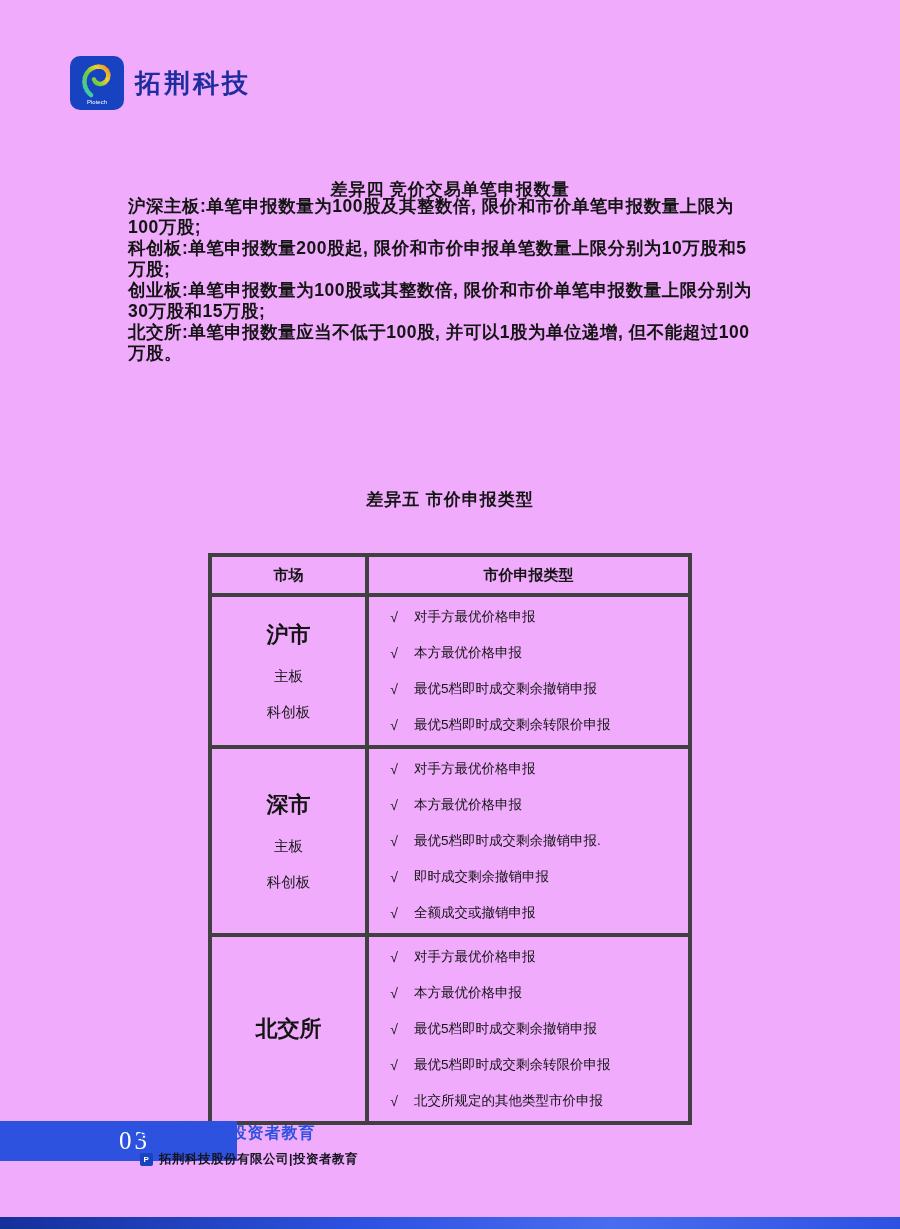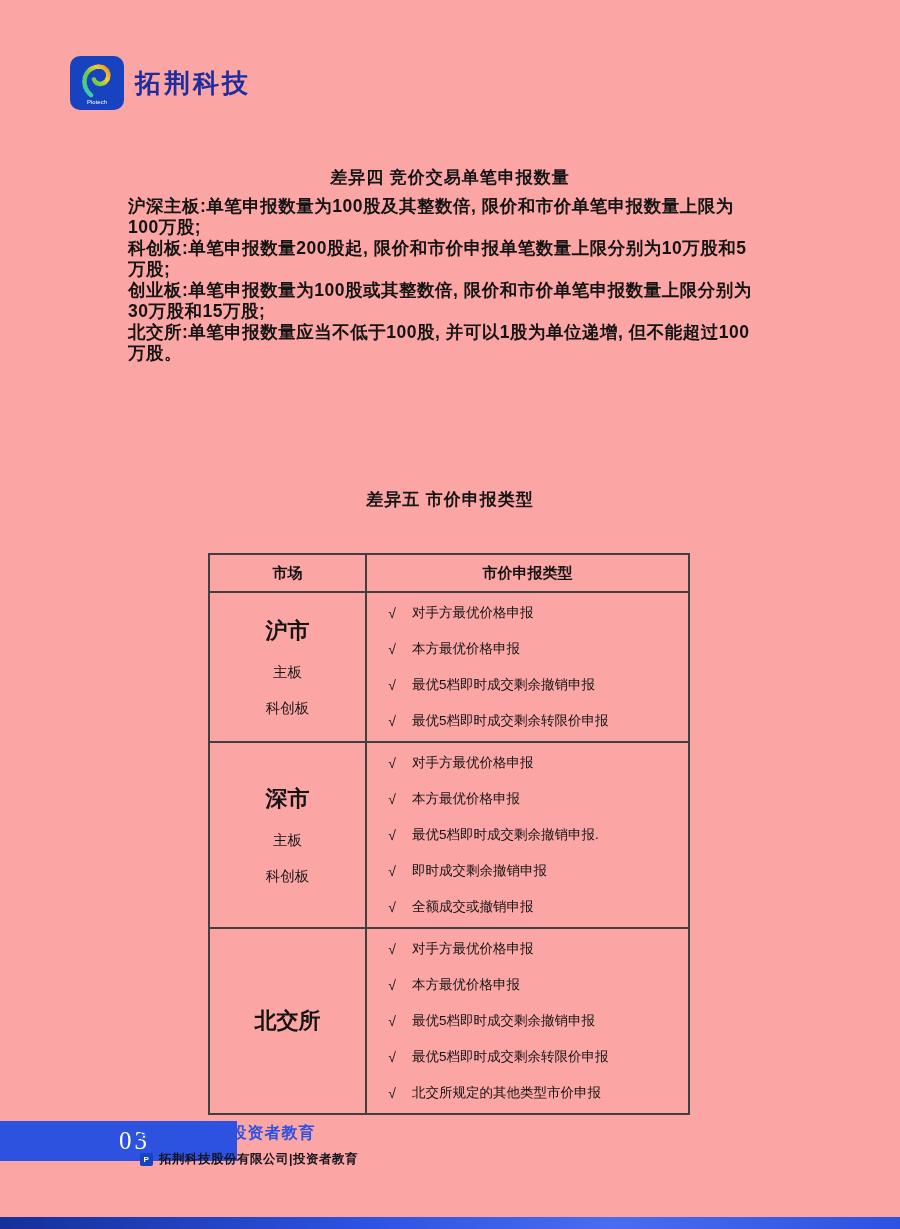--- a/index.html
+++ b/index.html
@@ -1,39 +1,39 @@
 <!DOCTYPE html>
 <html><head>
 <meta charset="utf-8">
 <style>
   html,body{margin:0;padding:0;}
   body{width:900px;height:1229px;font-family:"Liberation Sans",sans-serif;}
-  .page{position:relative;width:900px;height:1229px;background:#fca5a5;overflow:hidden;color:#141414;}
+  .page{position:relative;width:900px;height:1229px;background:#f0abfc;overflow:hidden;color:#141414;}
 
   
   .brand{position:absolute;top:56px;left:70px;display:flex;align-items:center;gap:11px;}
   .brand-logo{width:54px;height:54px;display:block;}
   .brand-name{font-size:26px;font-weight:bold;color:#1d2d9e;letter-spacing:3px;}
 
   
   .sec-title{position:absolute;left:0;width:900px;text-align:center;margin:0;
              font-size:17px;font-weight:bold;color:#141414;letter-spacing:1px;}
-  .t4{top:166px;}
+  .t4{top:178px;font-family:Liberation Serif, serif;}
   .t5{top:488px;}
 
   
   .paras{position:absolute;top:196px;left:128px;width:655px;}
   .para{margin:0;font-size:17.5px;line-height:21px;font-weight:600;letter-spacing:0.5px;}
   .plabel{font-weight:800;}
   .ptext{white-space:pre-line;}
 
   
   .market-table{position:absolute;top:553px;left:208px;width:480px;border-collapse:collapse;
                 table-layout:fixed;}
-  .market-table th,.market-table td{border:2px solid #404040;}
+  .market-table th,.market-table td{border:4px solid #404040;}
   .market-table th{height:34px;font-size:15px;font-weight:bold;text-align:center;color:#141414;}
   tr.row1{height:146px;}
   tr.row2{height:180px;}
   tr.row3{height:184px;}
   .market-cell{text-align:center;vertical-align:middle;}
   .market-name{font-size:22px;font-weight:800;}
   .market-sub{font-size:14.5px;font-weight:500;margin-top:17px;}
   .items-cell{vertical-align:top;padding:2px 4px 2px 18px;}
   .item{height:36px;display:flex;align-items:center;gap:13px;font-size:13.5px;font-weight:500;}
   .check{width:14px;text-align:center;font-size:14px;}

